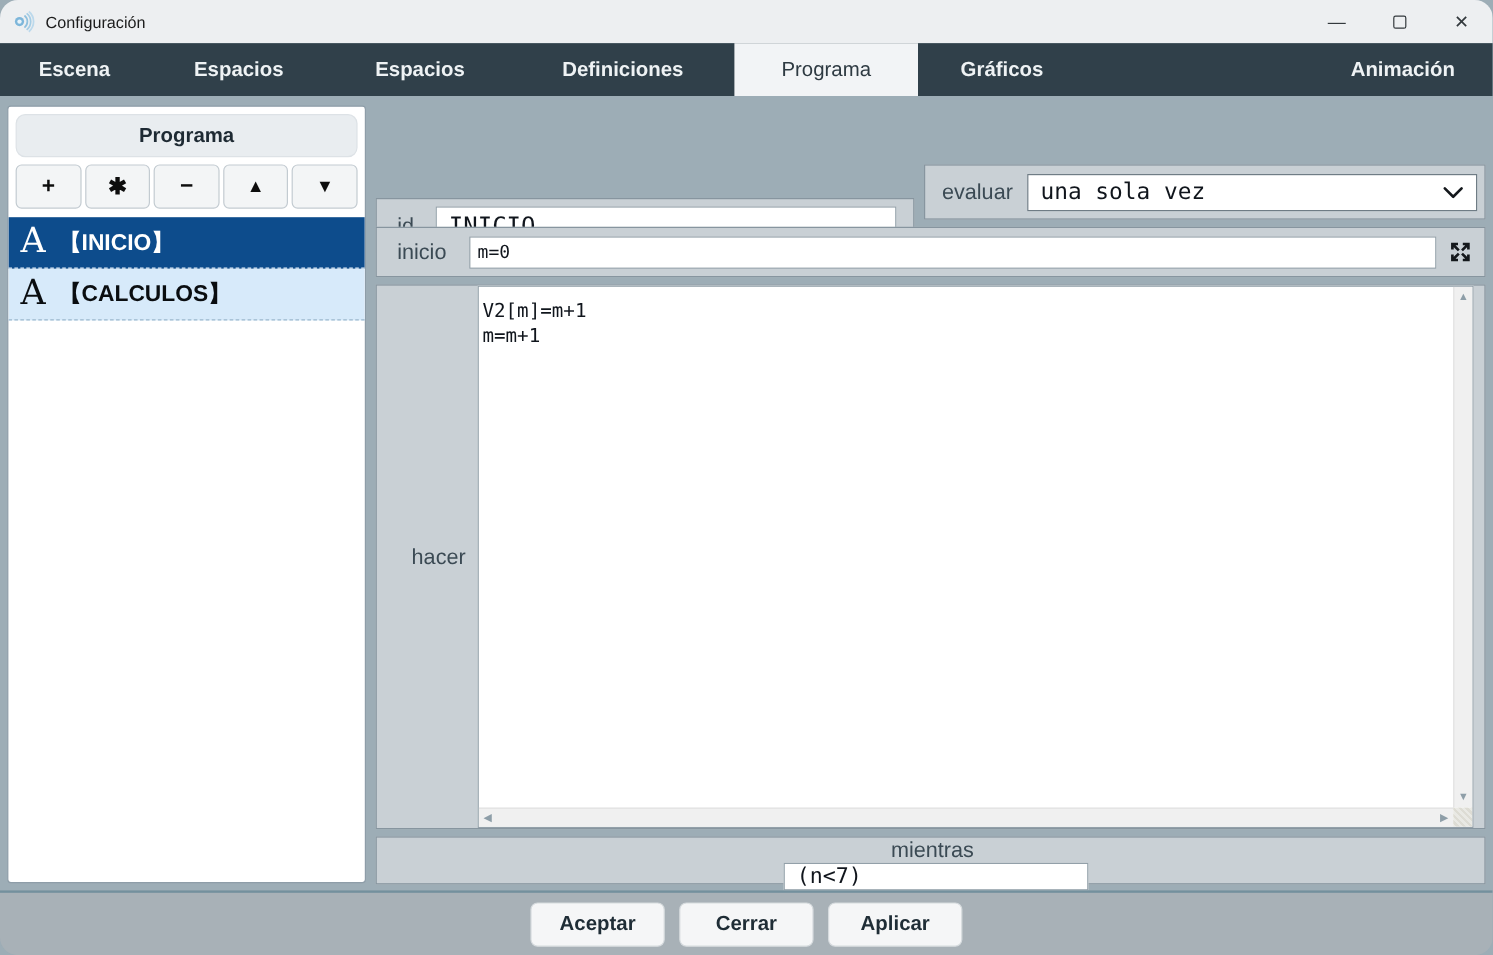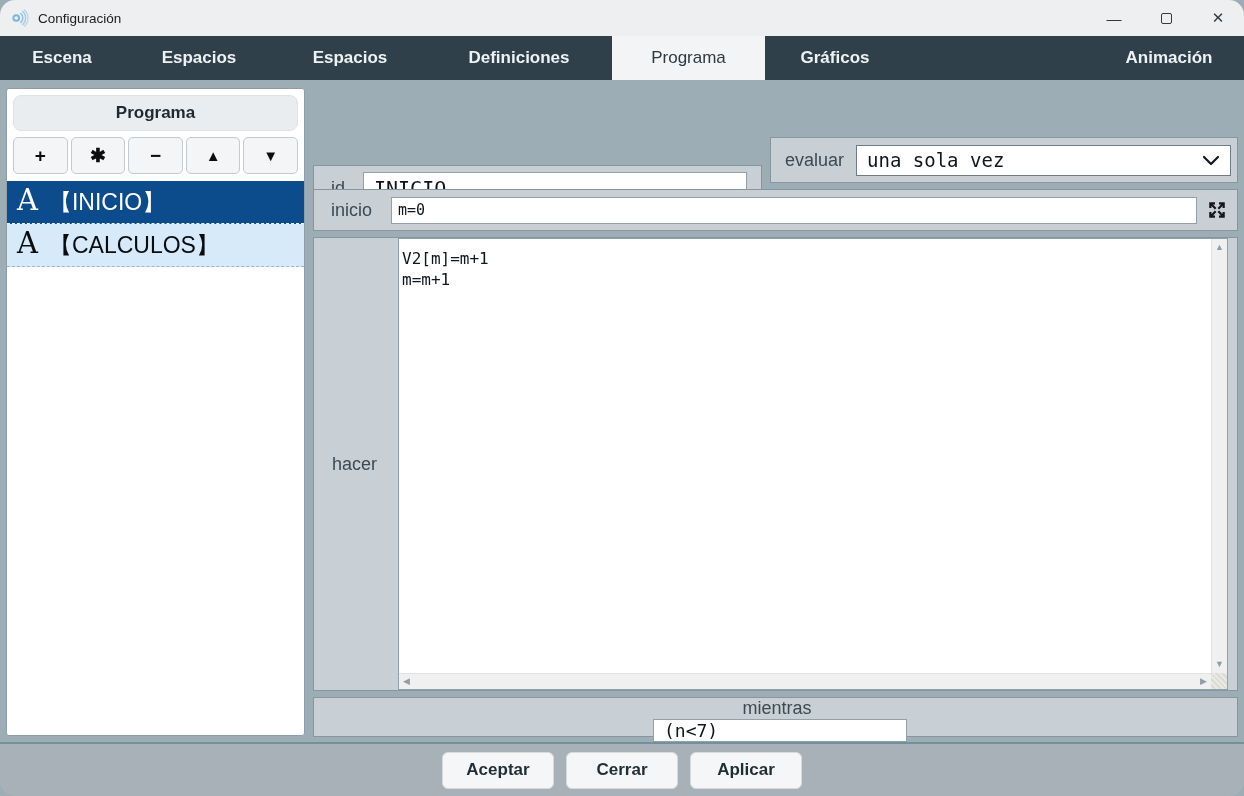--- a/index.html
+++ b/index.html
@@ -31,21 +31,21 @@
     display:flex; align-items:center; justify-content:center; font-weight:700; font-size:17px; color:#1e2a33; }
   .toolbar { display:flex; gap:3px; margin:0 6px; }
   .tool-btn { flex:1; height:37px; background:#f3f5f6; border:1px solid #c3cbd1; border-radius:5px;
     display:flex; align-items:center; justify-content:center; font-size:19px; font-weight:700; color:#0d0d0d; cursor:pointer; }
   .tool-btn.small-glyph { font-size:15px; }
   .prog-list { margin-top:7px; }
   .list-item { height:43px; display:flex; align-items:center; padding-left:10px; gap:11px; cursor:pointer; }
   .list-item.selected { background:#0d4c8c; color:#ffffff; border-bottom:1px dashed #e9f2fb; }
   .list-item.alt { background:#d7eafa; color:#0a0d10; border-bottom:1px dashed #9cb8cd; }
   .glyph-a { font-family:"DejaVu Serif", serif; font-size:29px; line-height:1; transform:translateY(-2px); }
-  .item-label { font-weight:400; font-size:23px; }
+  .item-label { font-weight:700; font-size:19px; }
 
   
   .row { position:absolute; left:313px; right:6px; background:#c9d0d5; border:1px solid #87959f;
     display:flex; align-items:center; }
   .row-label { font-size:18px; color:#3b4a54; flex:0 0 auto; }
   .txt { background:#ffffff; border:1px solid #93a0a9; font-family:"DejaVu Sans Mono", monospace; color:#10151c; outline:none; }
 
   .row-info { top:10px; height:41px; padding-left:17px; }
   .row-info .row-label { width:50px; }
   .row-info .txt { flex:1; height:27px; margin-right:10px; font-size:15px; padding:0 6px; }
@@ -62,21 +62,21 @@
   .sel-text { flex:1; }
   .chev { flex:0 0 auto; }
 
   .row-inicio { top:109px; height:42px; padding-left:17px; }
   .row-inicio .row-label { width:60px; }
   .row-inicio .txt { flex:1; height:27px; font-size:15px; padding:0 6px; }
   .expand-btn { flex:0 0 auto; width:36px; height:36px; display:flex; align-items:center; justify-content:center;
     background:transparent; border:none; cursor:pointer; margin:0 2px; }
 
   .row-hacer { top:157px; height:454px; padding:0; align-items:stretch; }
-  .hacer-label { width:84px; display:flex; align-items:center; padding-left:18px; }
+  .hacer-label { width:84px; display:flex; align-items:center; padding-left:29px; }
   .code-area { flex:1; position:relative; background:#ffffff; border:1px solid #93a0a9; margin-right:9px; overflow:hidden; }
   .code-pre { font-family:"DejaVu Sans Mono", monospace; font-size:16px; line-height:1.32; color:#10151c;
     padding:9px 26px 26px 3px; white-space:pre; }
   .vscroll { position:absolute; top:0; right:0; bottom:16px; width:16px; background:#f0f0f0; border-left:1px solid #e2e2e2;
     display:flex; flex-direction:column; justify-content:space-between; align-items:center; }
   .hscroll { position:absolute; left:0; right:16px; bottom:0; height:16px; background:#f0f0f0; border-top:1px solid #e2e2e2;
     display:flex; justify-content:space-between; align-items:center; padding:0 4px; }
   .sb-arrow { color:#8e9ea8; font-size:9px; line-height:1; padding:4px 0; }
   .hscroll .sb-arrow { padding:0; }
   .sb-corner { position:absolute; right:0; bottom:0; width:16px; height:16px;

